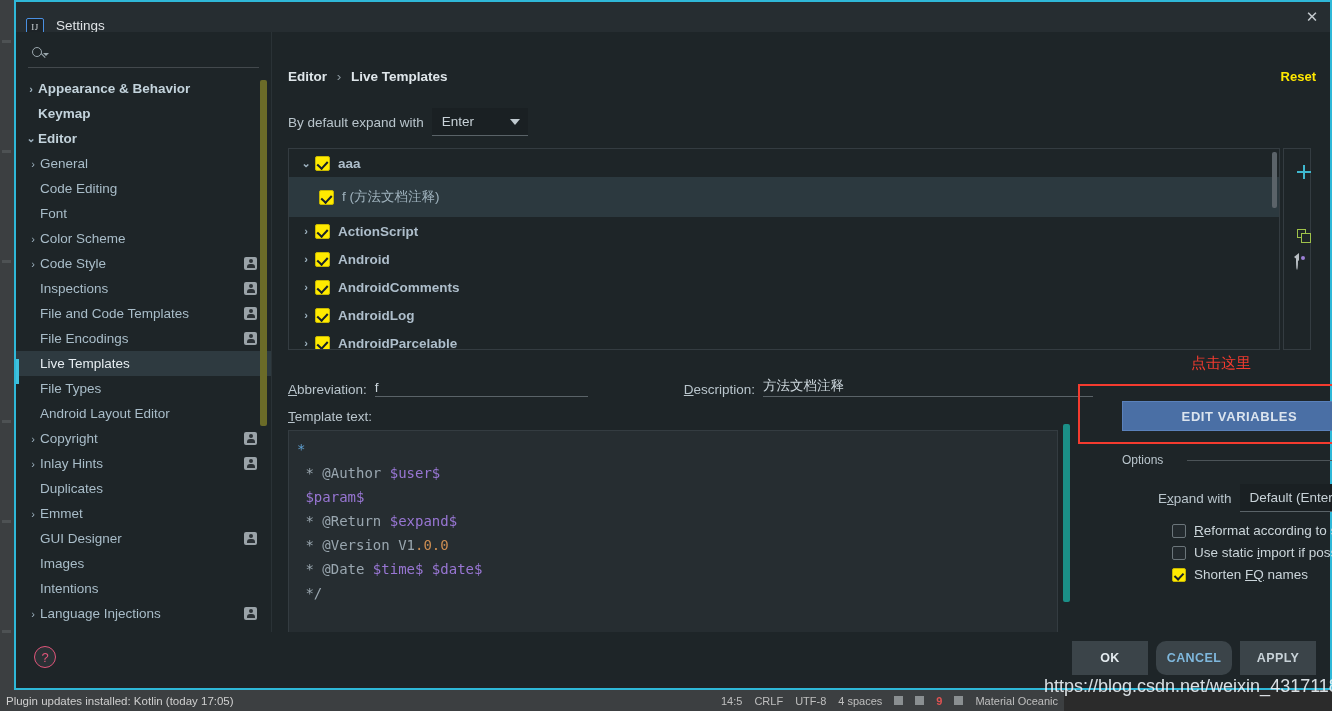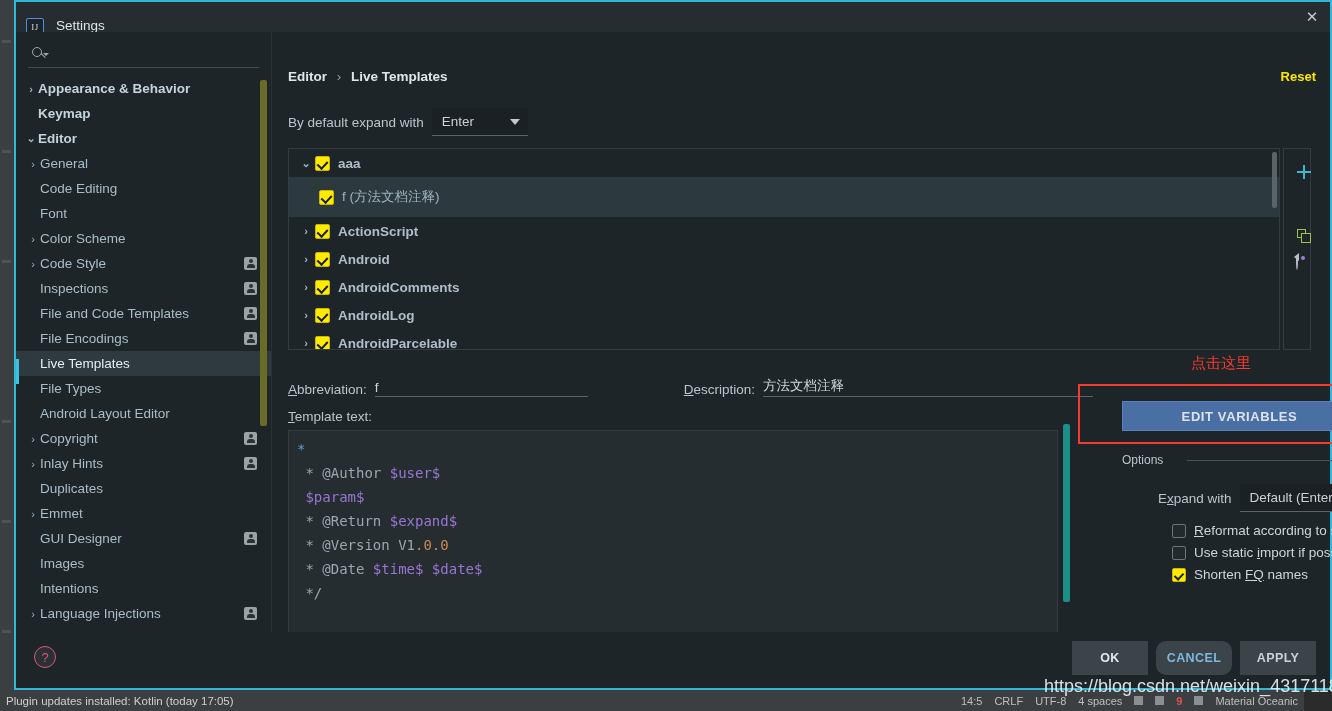--- a/index.html
+++ b/index.html
@@ -9,21 +9,21 @@
     font-family: "Liberation Sans", sans-serif;
     overflow: hidden;
   }
   #root { position: relative; width: 1332px; height: 711px; }
 
   
   .ide-bg { position:absolute; inset:0; background:#2b2b2b; }
   .ide-left-strip { position:absolute; left:0; top:0; width:14px; height:690px; background:#3c3f41; }
   .ide-left-strip .tick { position:absolute; left:2px; width:9px; height:3px; background:#4e5254; }
   .ide-statusbar {
-    position:absolute; left:0; bottom:0; width:1304px; height:21px;
+    position:absolute; left:0; bottom:0; width:1064px; height:21px;
     background:#3c3f41; color:#b4b4b4; font-size:11px;
     display:flex; align-items:center; padding-left:6px;
   }
   .ide-statusbar .left { color:#cfcfcf; font-size:11.5px; }
   .ide-statusbar .right {
     position:absolute; right:6px; display:flex; align-items:center; gap:12px;
     color:#bfbfbf; font-size:11px; white-space:nowrap;
   }
   .ide-statusbar .right .sq { width:9px;height:9px;background:#8a8f91;display:inline-block; }
   .ide-statusbar .right .red9 { color:#e05252; font-weight:bold; }

